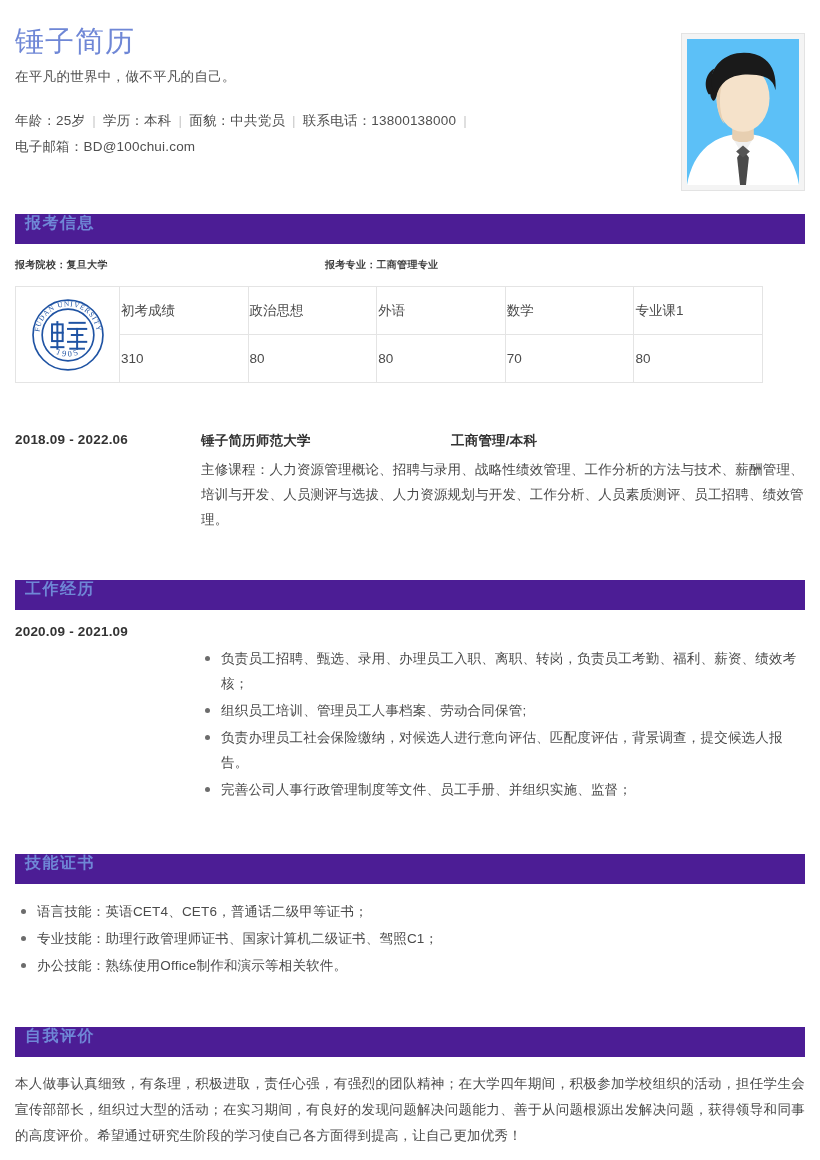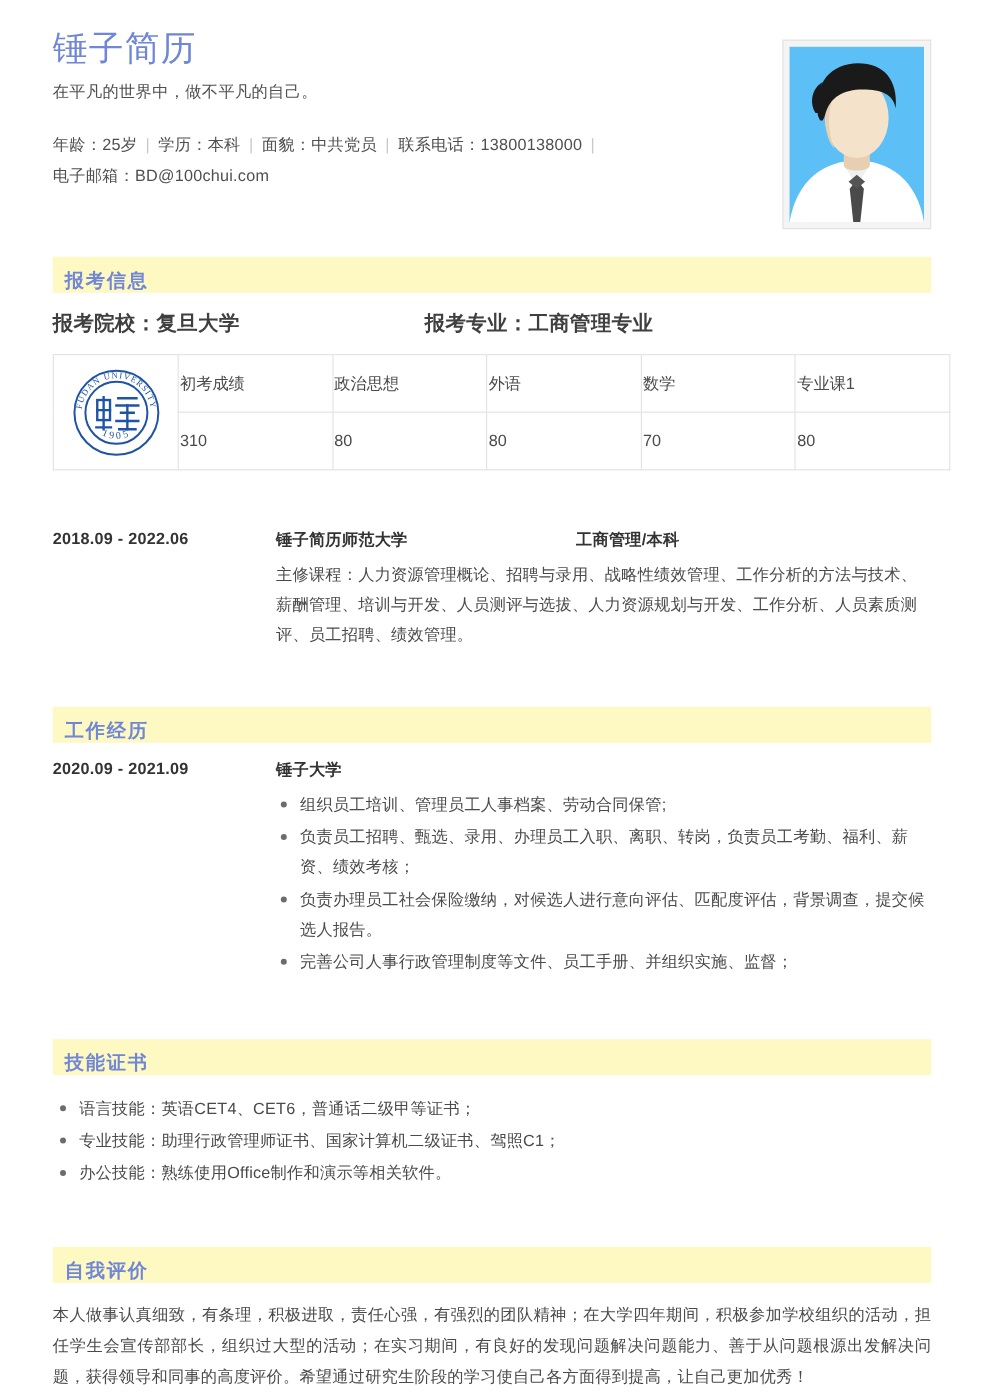--- a/index.html
+++ b/index.html
@@ -12,21 +12,21 @@
     height: 1160px;
     font-family: "Liberation Sans", "DejaVu Sans", sans-serif;
     color: #4a4a4a;
     -webkit-font-smoothing: antialiased;
   }
   .page {
     position: relative;
     width: 820px;
     height: 1160px;
     box-sizing: border-box;
-    padding: 0 44px;
+    padding: 0 15px;
     background: #fff;
     overflow: hidden;
   }
 
   
   .header {
     position: relative;
     padding-top: 24px;
     height: 180px;
     box-sizing: border-box;
@@ -75,24 +75,24 @@
     position: relative;
     width: 100%;
     height: 100%;
     overflow: hidden;
     background: #5cc0f7;
   }
   .photo svg { display: block; width: 100%; height: 100%; }
 
   
   .section-bar {
-    background: #fef9c3;
+    background: #4c1d95;
     height: 30px;
     display: flex;
-    align-items: flex-end;
+    align-items: flex-start;
     padding-left: 10px;
     box-sizing: border-box;
     margin-bottom: 14px;
   }
   .section-title {
     font-size: 16px;
     font-weight: bold;
     color: #6f87d6;
     letter-spacing: 1.5px;
     line-height: 18px;
@@ -100,21 +100,21 @@
 
   .sec-apply   { margin-top: 34px; }
   .sec-edu     { margin-top: 49px; }
   .sec-work    { margin-top: 48px; }
   .sec-skill   { margin-top: 52px; }
   .sec-self    { margin-top: 48px; }
 
   
   .apply-row {
     display: flex;
-    font-size: 17px;
+    font-size: 10px;
     font-weight: bold;
     color: #3f3f3f;
     margin-bottom: 14px;
     letter-spacing: .3px;
   }
   .apply-school { width: 310px; }
 
   table.scores {
     width: 748px;
     border-collapse: collapse;
@@ -333,26 +333,25 @@
   </div>
 
   <div class="sec-work">
     <div class="section-bar">
       <span class="section-title">工作经历</span>
     </div>
 
     <div>
       <div class="entry-head">
         <span class="entry-date">2020.09 - 2021.09</span>
-        <span class="entry-org">锤子大学</span>
       </div>
       <div class="entry-body">
         <ul class="bullets">
+          <li>负责员工招聘、甄选、录用、办理员工入职、离职、转岗，负责员工考勤、福利、薪资、绩效考核；</li>
           <li>组织员工培训、管理员工人事档案、劳动合同保管;</li>
-          <li>负责员工招聘、甄选、录用、办理员工入职、离职、转岗，负责员工考勤、福利、薪资、绩效考核；</li>
           <li>负责办理员工社会保险缴纳，对候选人进行意向评估、匹配度评估，背景调查，提交候选人报告。</li>
           <li>完善公司人事行政管理制度等文件、员工手册、并组织实施、监督；</li>
         </ul>
       </div>
     </div>
   </div>
 
   <div class="sec-skill">
     <div class="section-bar">
       <span class="section-title">技能证书</span>

